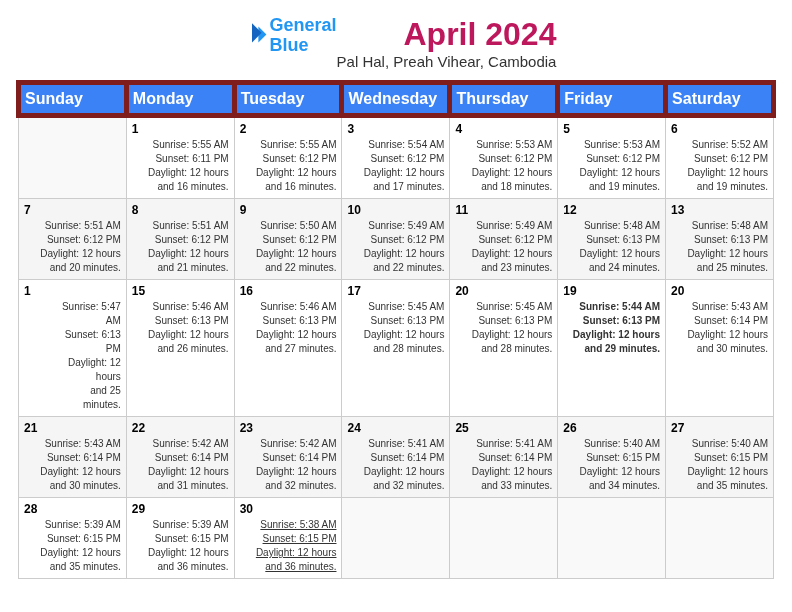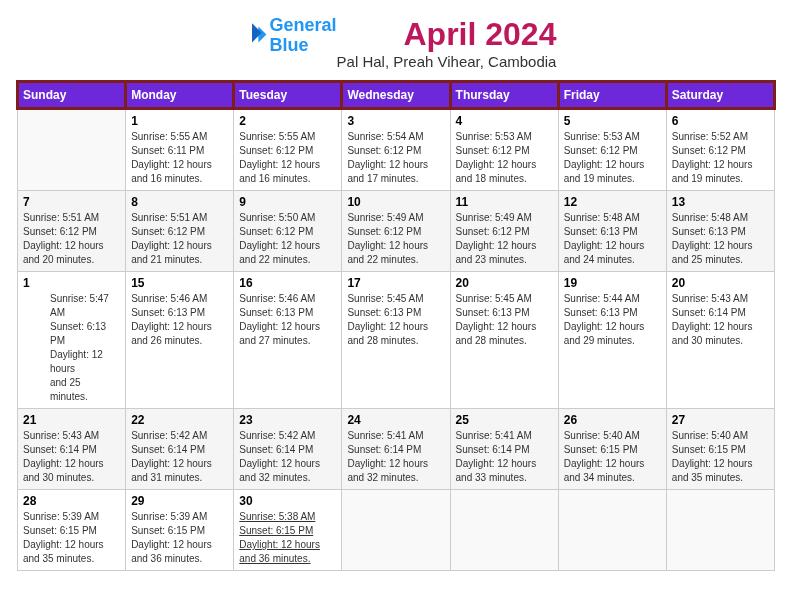--- a/index.html
+++ b/index.html
@@ -45,26 +45,26 @@
     .calendar-subtitle {
       font-size: 15px;
       color: #333;
     }
     table {
       width: 100%;
       border-collapse: collapse;
       font-size: 10.5px;
     }
     thead th {
-      background: #6d28d9;
+      background: #3b82f6;
       color: #fff;
       padding: 5px 4px;
       text-align: left;
-      font-size: 12px;
-      border: 3px solid #7f1d1d;
+      font-size: 16px;
+      border: 5px solid #7f1d1d;
     }
     tbody td {
       border: 1px solid #ccc;
       vertical-align: top;
       padding: 4px 5px;
       width: 108px;
       min-height: 80px;
       background: #fff;
     }
     tbody tr:nth-child(even) td {
@@ -73,20 +73,21 @@
     .day-number {
       font-weight: bold;
       font-size: 12px;
       display: block;
       margin-bottom: 2px;
     }
     .day-info {
       color: #333;
       line-height: 1.4;
       font-size: 10px;
+      text-align: right;
     }
     .empty-cell {
       background: #f9f9f9;
     }
   </style>
 </head>
 <body>
 
 <div class="header">
   <div class="logo">
@@ -248,21 +249,21 @@
         </td>
         <td>
           <span class="day-number">20</span>
           <div class="day-info" style="white-space: pre-line;">Sunrise: 5:45 AM
 Sunset: 6:13 PM
 Daylight: 12 hours
 and 28 minutes.</div>
         </td>
         <td>
           <span class="day-number">19</span>
-          <div class="day-info" style="white-space: pre-line;">Sunrise: 5:44 AM
+          <div class="day-info" style="white-space: pre-line; font-weight: bold;">Sunrise: 5:44 AM
 Sunset: 6:13 PM
 Daylight: 12 hours
 and 29 minutes.</div>
         </td>
         <td>
           <span class="day-number">20</span>
           <div class="day-info" style="white-space: pre-line;">Sunrise: 5:43 AM
 Sunset: 6:14 PM
 Daylight: 12 hours
 and 30 minutes.</div>

